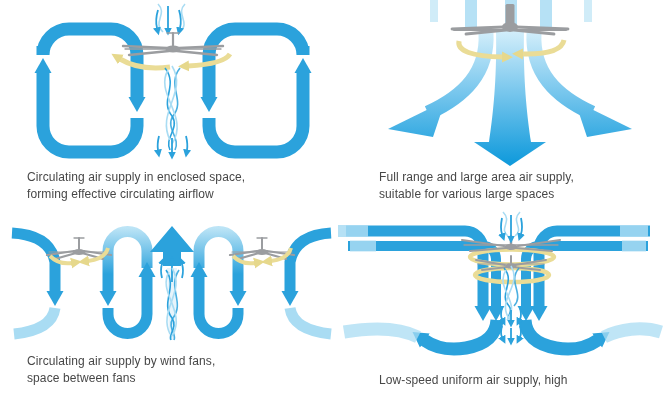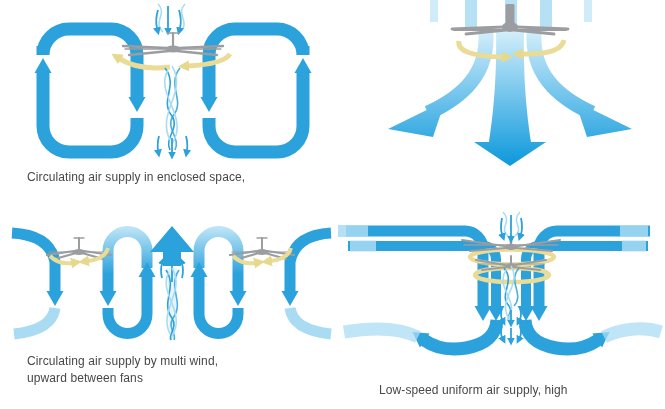--- a/index.html
+++ b/index.html
@@ -229,22 +229,27 @@
       <path class="sB" stroke-width="1.8" marker-end="url(#mS)" d="M511,310 V320"></path>
       <path class="sB" stroke-width="1.8" marker-end="url(#mS)" d="M520,308 Q522,315 520,319"></path>
       <path class="sB" stroke-width="1.8" marker-end="url(#mS)" d="M502,326 Q500,333 502,337"></path>
       <path class="sB" stroke-width="1.8" marker-end="url(#mS)" d="M511,328 V338"></path>
       <path class="sB" stroke-width="1.8" marker-end="url(#mS)" d="M520,326 Q522,333 520,337"></path>
     </g>
   </svg>
 
   <div class="cap" style="left:27px;top:169px">
     <div>Circulating air supply in enclosed space,</div>
+    <div>forming effective circulating airflow</div>
+  </div>
+  <div class="cap" style="left:379px;top:169px">
+    <div>Full range and large area air supply,</div>
+    <div>suitable for various large spaces</div>
   </div>
   <div class="cap" style="left:27px;top:353px">
-    <div>Circulating air supply by multi wind,</div>
-    <div>upward between fans</div>
-  </div>
-  <div class="cap" style="left:379px;top:382px">
+    <div>Circulating air supply by wind fans,</div>
+    <div>space between fans</div>
+  </div>
+  <div class="cap" style="left:379px;top:372px">
     <div>Low-speed uniform air supply, high</div>
   </div>
 
 </div>
 
 </body></html>

